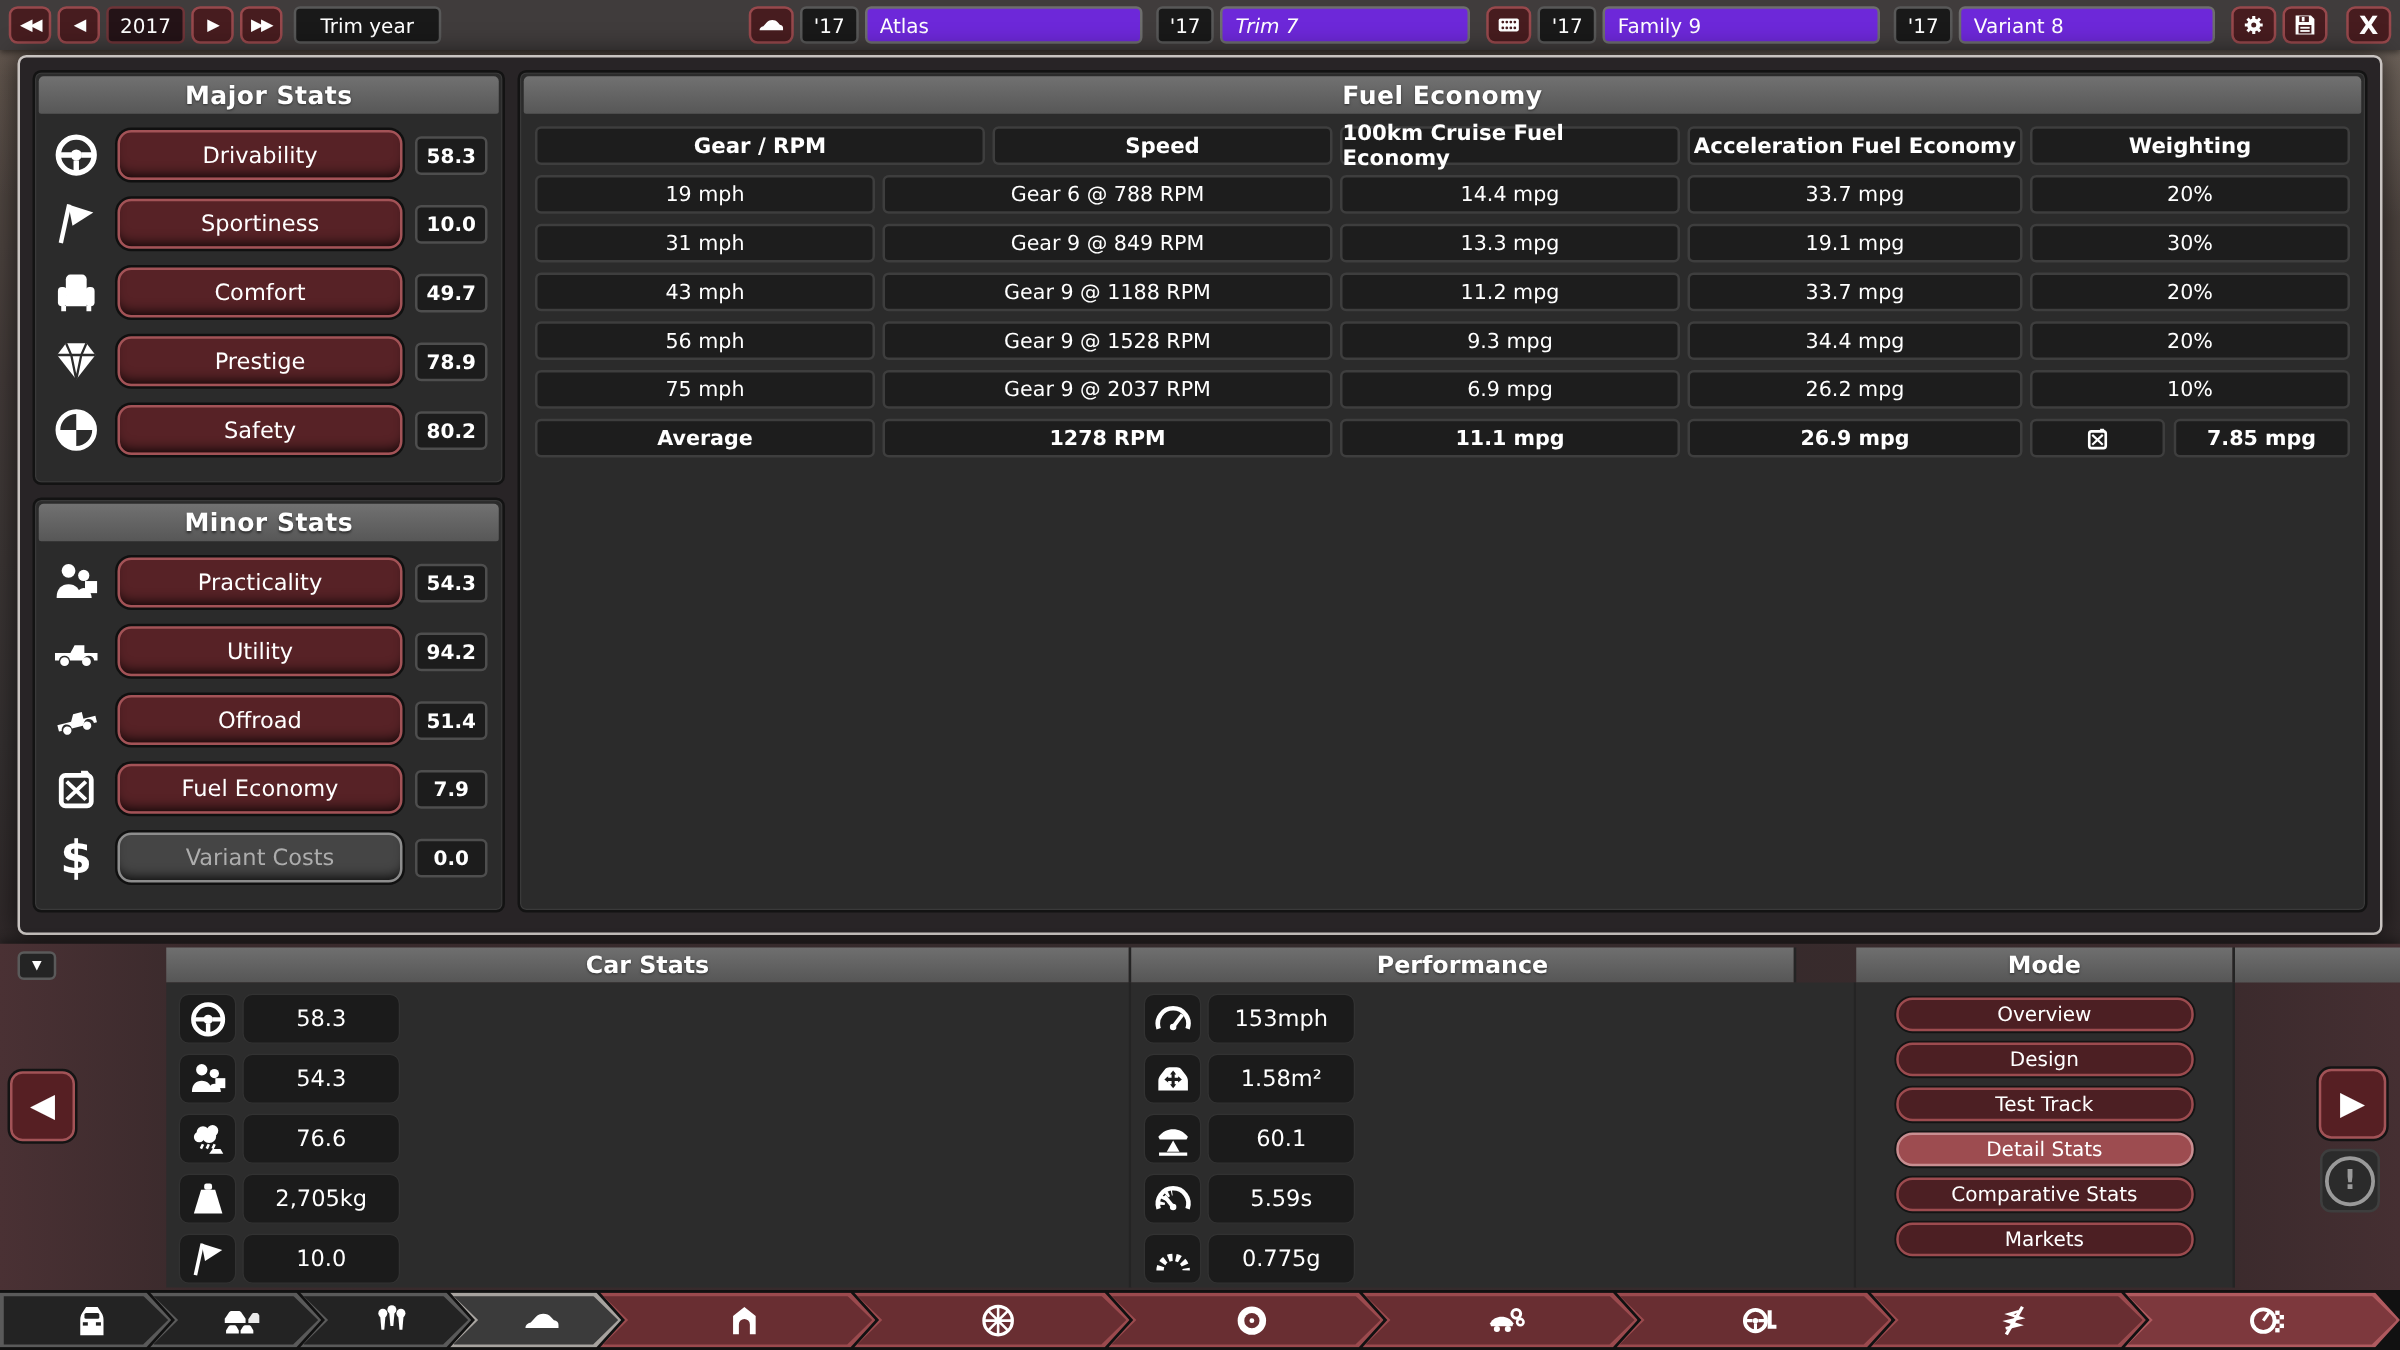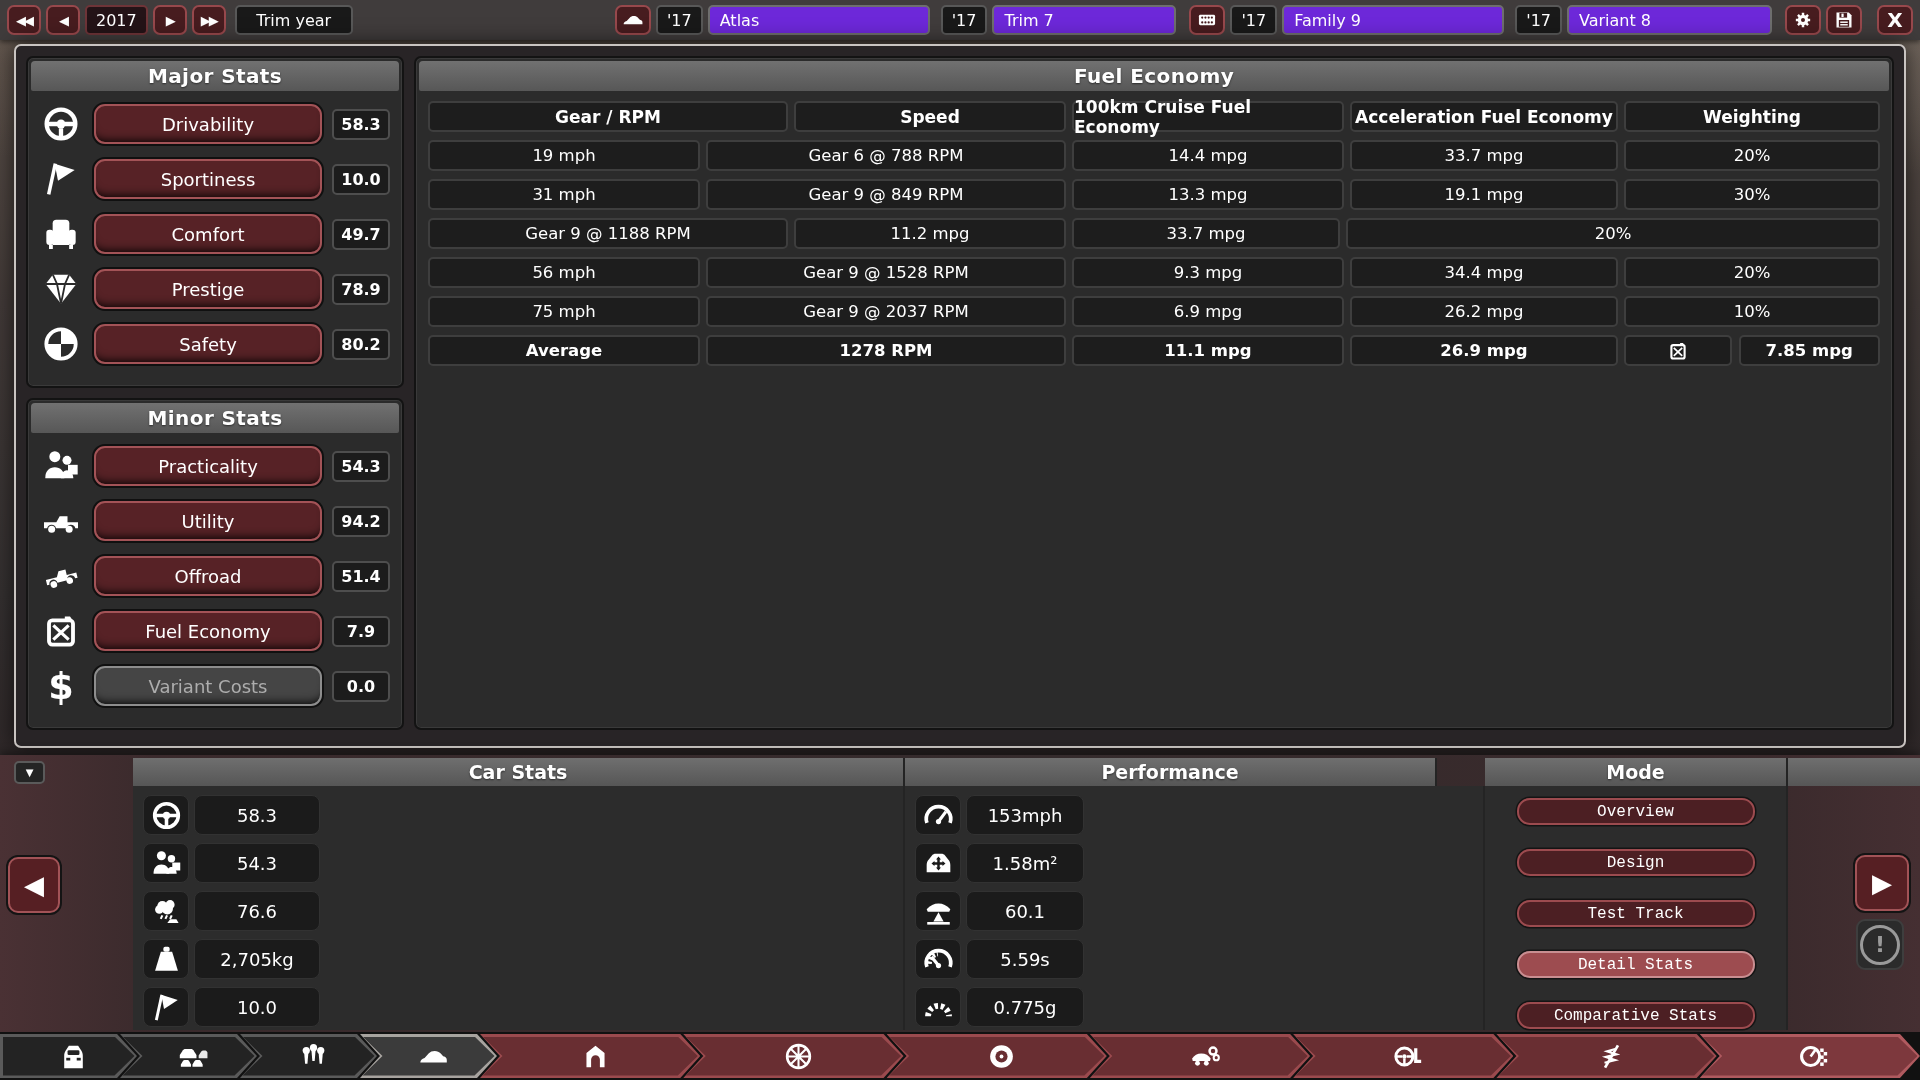--- a/index.html
+++ b/index.html
@@ -64,21 +64,21 @@
   .grid{display:flex;flex-direction:column;gap:8px;padding:9px 10px;}
   .pair{display:flex;gap:5px;}
   .ic{width:46px;height:40px;background:#1b1b1b;border:1.5px solid #323232;border-radius:8px;
     display:flex;flex-direction:column;align-items:center;justify-content:center;box-sizing:border-box;--hole:#1b1b1b;}
   .ic svg{width:33px;height:33px;color:#fff;}
   .ic .ictx{font-size:12.5px;font-weight:bold;line-height:1.05;}
   .val{height:40px;background:#1b1b1b;border:1.5px solid #323232;border-radius:8px;
     display:flex;align-items:center;justify-content:center;font-size:18px;box-sizing:border-box;}
   .cs .val{width:126px;} .pf .val{width:118px;}
   
-  .mode-list{display:flex;flex-direction:column;gap:24px;padding-top:12px;align-items:center;font-family:Liberation Mono, monospace;}
+  .mode-list{display:flex;flex-direction:column;gap:9px;padding-top:12px;align-items:center;}
   .mode-btn{width:238px;height:27px;background:#4c1f23;border:2px solid #9c4b4f;border-radius:13px;
     display:flex;align-items:center;justify-content:center;font-size:16px;box-sizing:border-box;cursor:pointer;
     box-shadow:0 0 0 1.5px #141414;}
   .mode-btn.active{background:#9d4c50;border-color:#c98e91;}
   
   .sq-btn{position:absolute;background:#561f23;border:2.5px solid #a25357;border-radius:10px;color:#fff;
     display:flex;align-items:center;justify-content:center;box-sizing:border-box;cursor:pointer;
     box-shadow:0 0 0 2px #141414;}
   .collapse-btn{position:absolute;left:14px;top:6px;width:31px;height:23px;background:#242424;
     border:2px solid #5a5a5a;border-radius:5px;display:flex;align-items:center;justify-content:center;
@@ -391,21 +391,21 @@
   <div class="tb-box" style="min-width:118px;margin-left:4px;">Trim year</div>
 
   <div class="tb-btn sp" style="width:36px;">
       <svg>
         <use href="#t-carside"></use>
       </svg>
     </div>
   <div class="tb-box" style="min-width:40px;">'17</div>
   <div class="tb-field" style="width:222px;">Atlas</div>
   <div class="tb-box" style="min-width:40px;margin-left:6px;">'17</div>
-  <div class="tb-field" style="width:184px;">Trim 7</div>
+  <div class="tb-field" style="width:200px;font-style:italic;">Trim 7</div>
   <div class="tb-btn" style="width:36px;margin-left:8px;--hole:#471c1f;">
       <svg>
         <use href="#tb-engine"></use>
       </svg>
     </div>
   <div class="tb-box" style="min-width:40px;">'17</div>
   <div class="tb-field" style="width:222px;">Family 9</div>
   <div class="tb-box" style="min-width:40px;margin-left:6px;">'17</div>
   <div class="tb-field" style="width:205px;">Variant 8</div>
   <div class="tb-btn" style="width:36px;margin-left:8px;--hole:#471c1f;">
@@ -574,20 +574,21 @@
 
         <div class="ft-row">
           <div class="ft-cell c0">31 mph</div>
           <div class="ft-cell c1">Gear 9 @ 849 RPM</div>
           <div class="ft-cell c2">13.3 mpg</div>
           <div class="ft-cell c3">19.1 mpg</div>
           <div class="ft-cell c4">30%</div>
         </div>
 
         <div class="ft-row">
+          <div class="ft-cell c0">43 mph</div>
           <div class="ft-cell c1">Gear 9 @ 1188 RPM</div>
           <div class="ft-cell c2">11.2 mpg</div>
           <div class="ft-cell c3">33.7 mpg</div>
           <div class="ft-cell c4">20%</div>
         </div>
 
         <div class="ft-row">
           <div class="ft-cell c0">56 mph</div>
           <div class="ft-cell c1">Gear 9 @ 1528 RPM</div>
           <div class="ft-cell c2">9.3 mpg</div>

